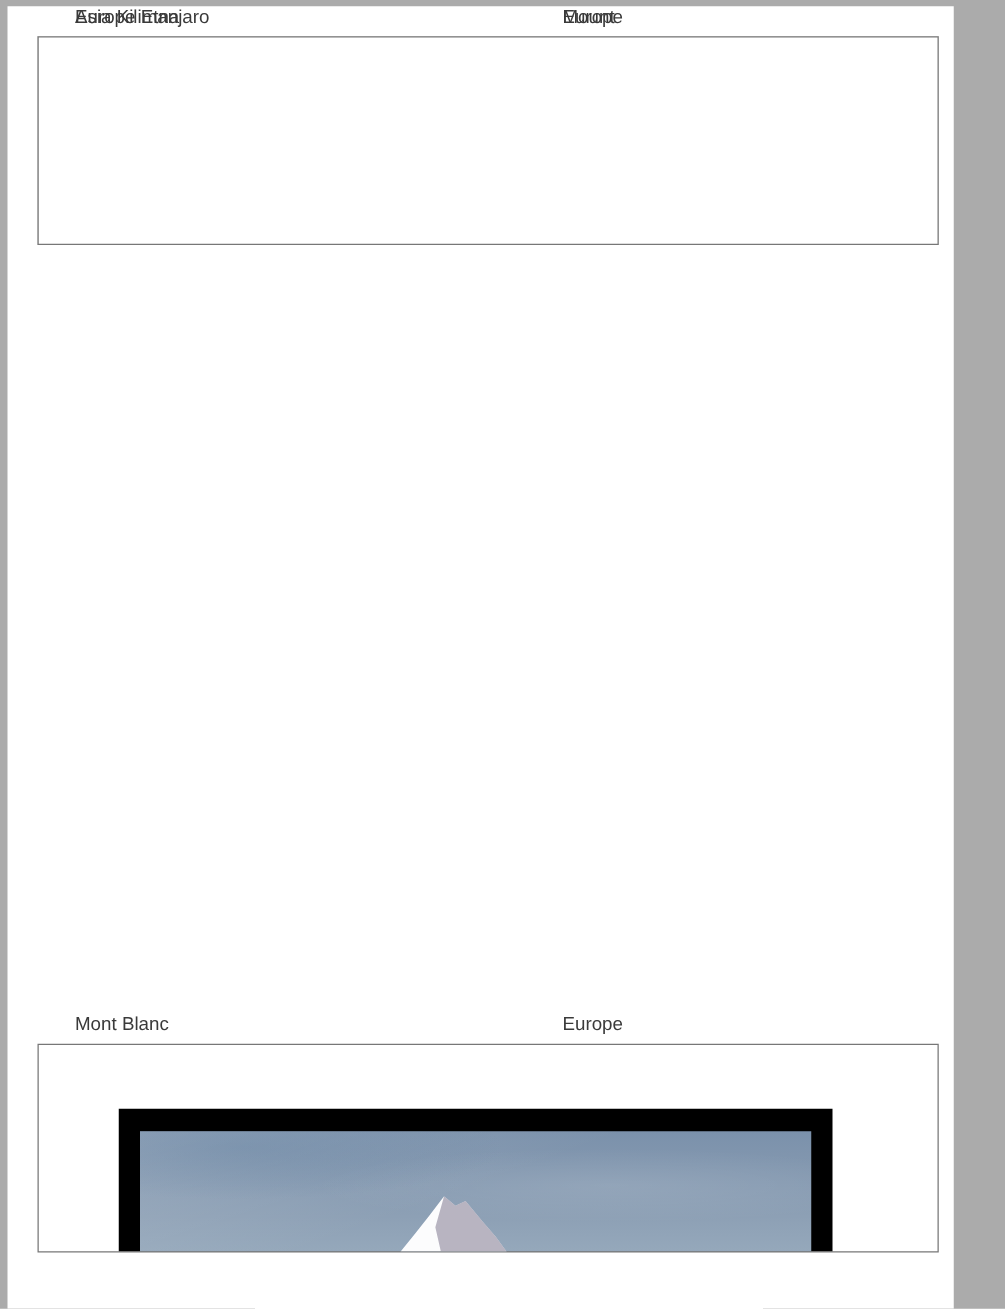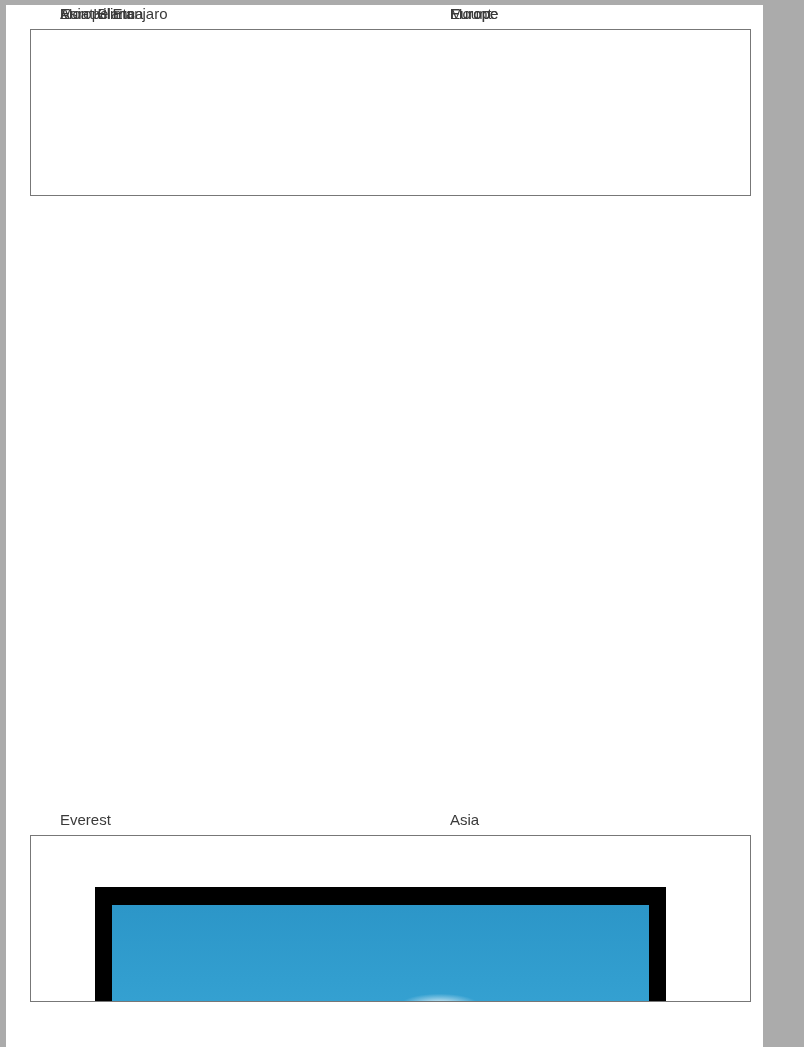--- a/index.html
+++ b/index.html
@@ -117,29 +117,20 @@
 </head>
 <body>
 
 <div class="page">
 
   <div class="page-title">Mountains of the world</div>
 
   <div class="field-header hdr-name">Name :</div>
   <div class="field-header hdr-continent">Continent :</div>
 
-  <div class="record">
-    <div class="rec-value rec-name">Everest</div>
-    <div class="rec-value rec-continent">Asia</div>
-    <div class="record-box">
-      <div class="attachment">
-        <div class="photo photo-everest"></div>
-      </div>
-    </div>
-  </div>
 
   <div class="record">
     <div class="rec-value rec-name">Mont Blanc</div>
     <div class="rec-value rec-continent">Europe</div>
     <div class="record-box">
       <div class="attachment">
         <div class="photo photo-montblanc">
           <div class="mb-peak"></div>
           <div class="mb-shadow"></div>
         </div>

